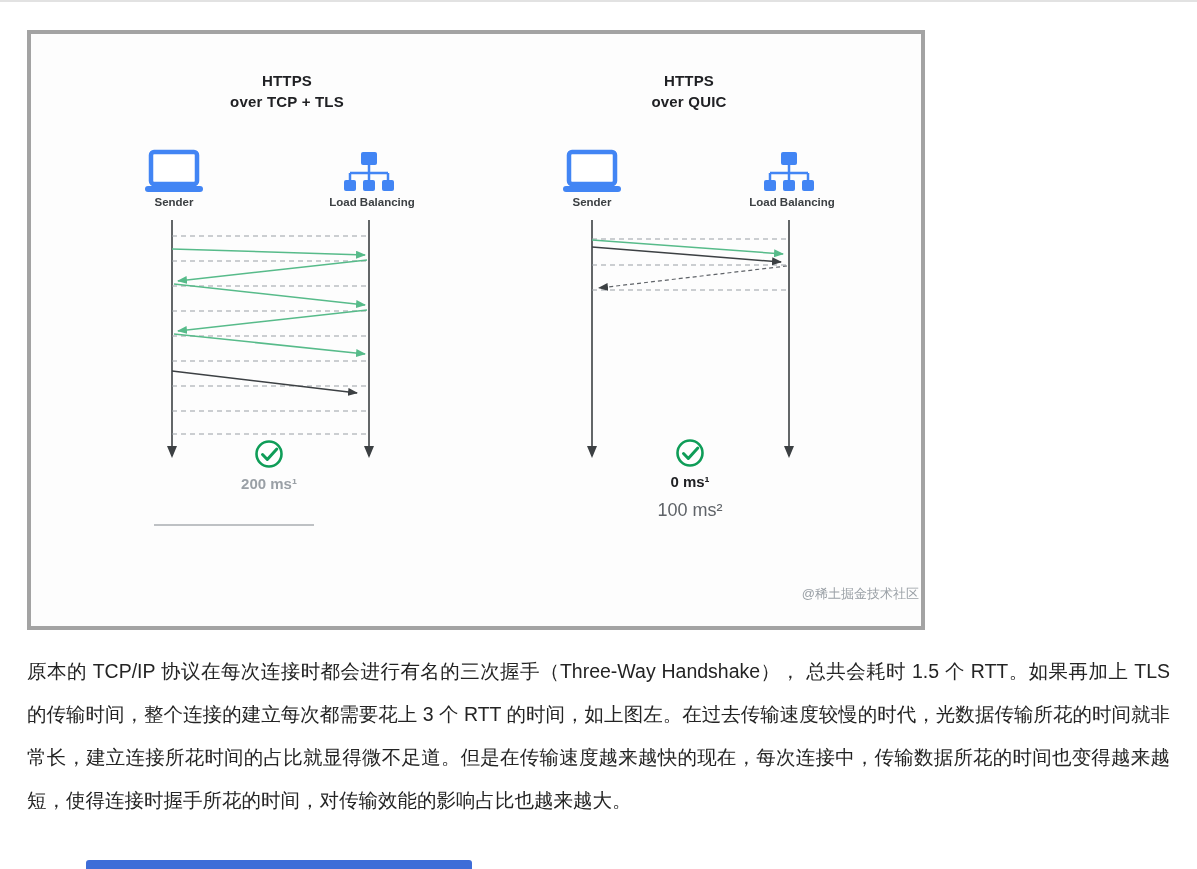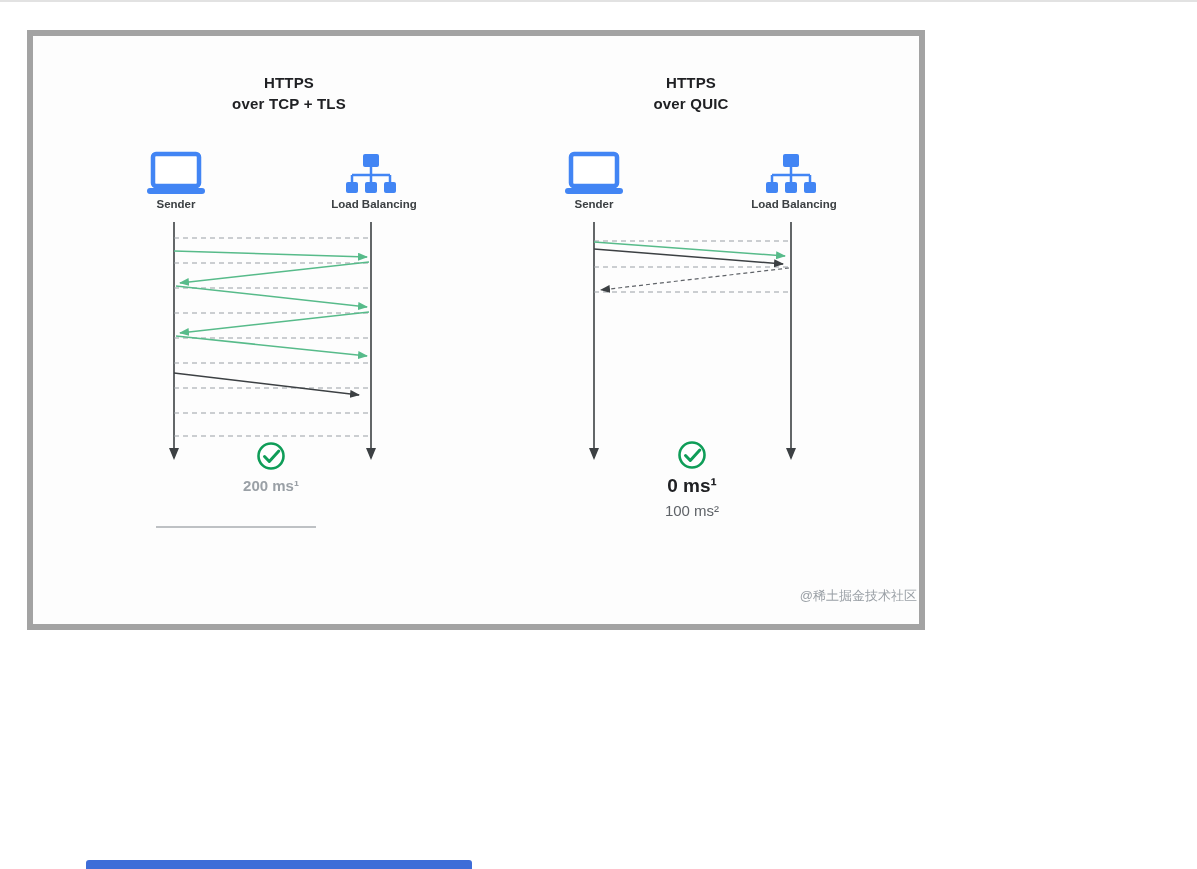--- a/index.html
+++ b/index.html
@@ -3,31 +3,31 @@
 <meta charset="utf-8">
 <style>
   * { margin: 0; padding: 0; box-sizing: border-box; }
   html, body { width: 1197px; height: 869px; background: #ffffff; overflow: hidden; }
   body { font-family: "Liberation Sans", "DejaVu Sans", sans-serif; }
   .page { position: relative; width: 1197px; height: 869px; background: #ffffff; }
 
   .top-divider { position: absolute; left: 0; top: 0; width: 100%; height: 2px; background: #e2e2e2; }
 
   .figure { position: absolute; left: 27px; top: 30px; width: 898px; height: 600px;
-            background: #fdfdfd; border: 6px solid #a3a3a3; }
+            background: #fdfdfd; border: 4px solid #a3a3a3; }
   .figure svg { position: absolute; left: 0; top: 0; }
 
   .abs { position: absolute; }
   .ctr { transform: translateX(-50%); text-align: center; }
 
   .fig-title { font-size: 15px; font-weight: 700; color: #202124; line-height: 21px; letter-spacing: 0.2px; white-space: nowrap; }
   .node-label { font-size: 11.5px; color: #3c4043; white-space: nowrap; font-weight: bold; }
   .latency-gray { font-size: 15px; font-weight: 600; color: #9aa0a6; white-space: nowrap; }
-  .latency-dark { font-size: 19px; font-weight: 700; color: #202124; white-space: nowrap; }
-  .latency-sub  { font-size: 15px; font-weight: 500; color: #5f6368; white-space: nowrap; }
+  .latency-dark { font-size: 15px; font-weight: 700; color: #202124; white-space: nowrap; }
+  .latency-sub  { font-size: 18px; font-weight: 500; color: #5f6368; white-space: nowrap; }
   .watermark { font-size: 13px; color: #9aa0a6; white-space: nowrap; }
 
   .article-paragraph { position: absolute; left: 27px; top: 650px; width: 1143px;
      font-size: 19.5px; line-height: 43px; color: #242424; text-align: justify;
      font-family: "Liberation Sans", "DejaVu Sans", sans-serif; }
 
   .blue-bar { position: absolute; left: 86px; top: 860px; width: 386px; height: 9px;
      background: #3e6dd8; border-radius: 3px 3px 0 0; }
 </style>
 </head>
@@ -150,16 +150,17 @@
     <div class="abs ctr node-label" style="left:561px; top:162px;">Sender</div>
     <div class="abs ctr node-label" style="left:761px; top:162px;">Load Balancing</div>
 
     <div class="abs ctr latency-gray" style="left:238px; top:441px;">200 ms¹</div>
     <div class="abs ctr latency-dark" style="left:659px; top:439px;">0 ms¹</div>
     <div class="abs ctr latency-sub" style="left:659px; top:466px;">100 ms²</div>
 
     <div class="abs watermark" style="right:2px; top:551px;">@稀土掘金技术社区</div>
   </div>
 
+  <p class="article-paragraph">原本的 TCP/IP 协议在每次连接时都会进行有名的三次握手（Three-Way Handshake）， 总共会耗时 1.5 个 RTT。如果再加上 TLS 的传输时间，整个连接的建立每次都需要花上 3 个 RTT 的时间，如上图左。在过去传输速度较慢的时代，光数据传输所花的时间就非常长，建立连接所花时间的占比就显得微不足道。但是在传输速度越来越快的现在，每次连接中，传输数据所花的时间也变得越来越短，使得连接时握手所花的时间，对传输效能的影响占比也越来越大。</p>
 
   <div class="blue-bar"></div>
 
 </div>
 
 </body></html>

